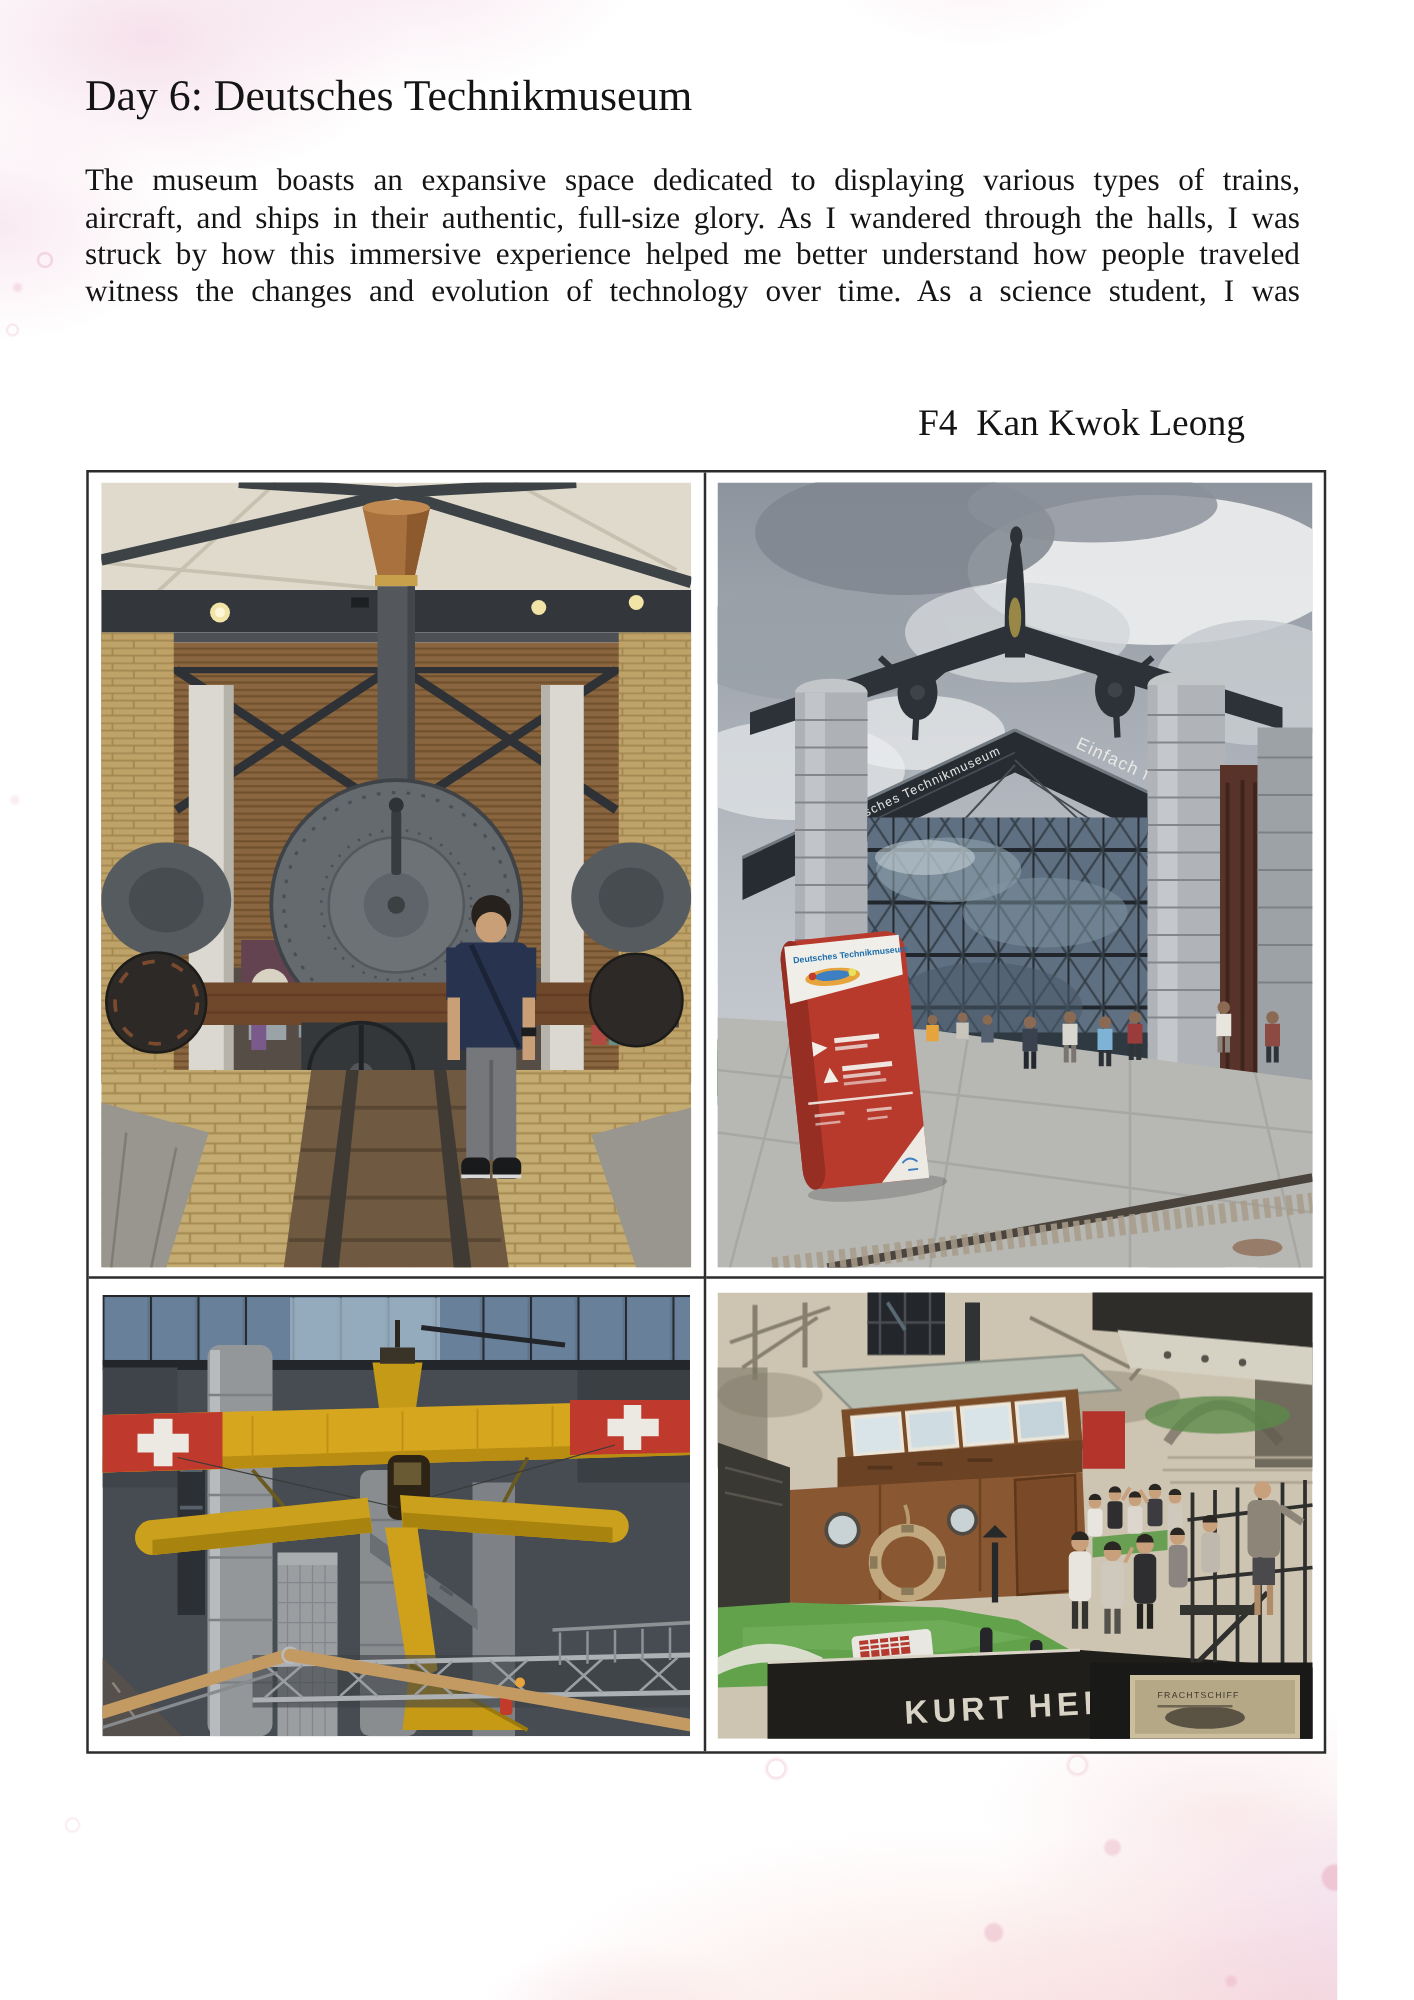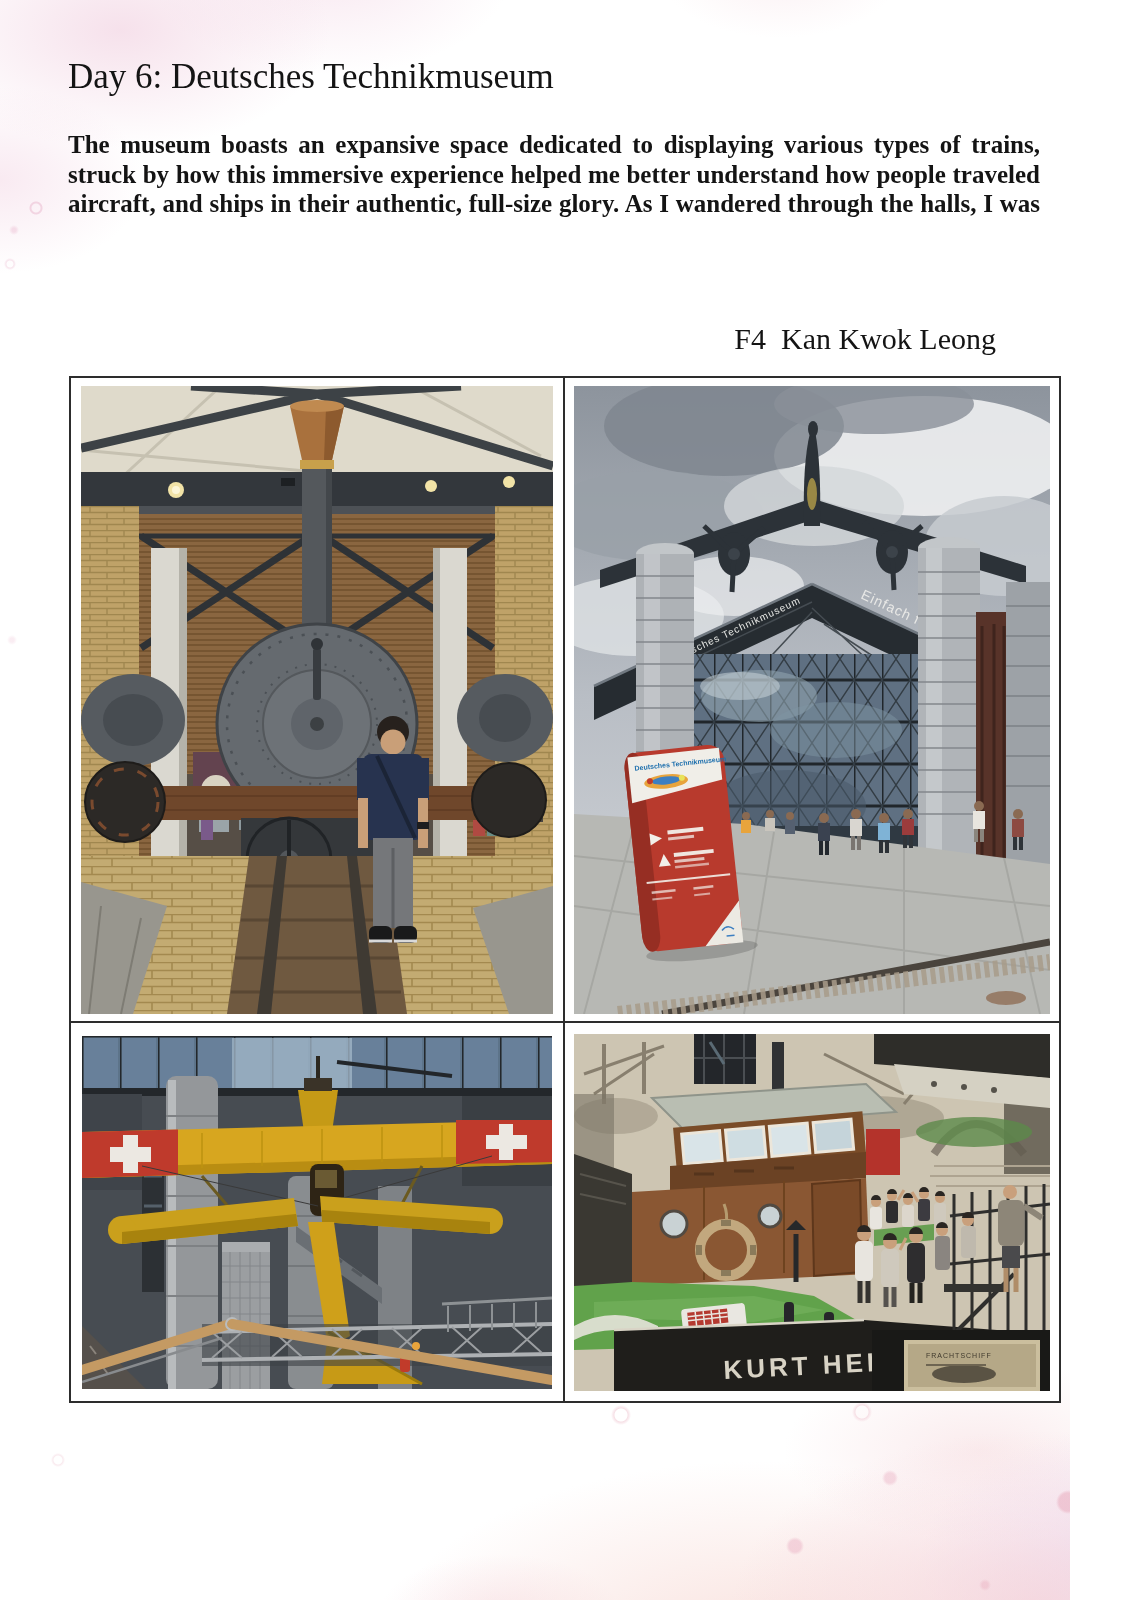--- a/index.html
+++ b/index.html
@@ -24,21 +24,21 @@
     radial-gradient(ellipse 200px 130px at 0px 180px, rgba(243,213,228,.5), rgba(243,213,228,0) 72%),
     radial-gradient(ellipse 170px 90px at 780px -25px, rgba(248,228,233,.5), rgba(248,228,233,0) 70%),
     radial-gradient(ellipse 430px 250px at 1040px 1610px, rgba(243,205,214,.7), rgba(243,205,214,0) 72%),
     radial-gradient(ellipse 540px 270px at 760px 1650px, rgba(247,216,211,.75), rgba(247,216,211,0) 70%),
     radial-gradient(ellipse 300px 190px at 1131px 1560px, rgba(231,214,241,.65), rgba(231,214,241,0) 70%),
     radial-gradient(ellipse 280px 130px at 980px 1450px, rgba(246,219,222,.55), rgba(246,219,222,0) 70%),
     radial-gradient(ellipse 170px 80px at 500px 1610px, rgba(245,214,222,.45), rgba(245,214,222,0) 70%);}
   
   .title{position:absolute;left:68px;top:58px;font-size:35px;line-height:1.1;}
   .para{position:absolute;left:68px;top:130px;width:972px;font-size:25px;}
-  .para .ln{text-align:justify;text-align-last:justify;line-height:29.6px;font-weight:bold;}
+  .para .ln{text-align:justify;text-align-last:justify;line-height:29.6px;}
   .para .ln.last{text-align-last:left;}
   .attribution{position:absolute;right:74px;top:322px;font-size:30px;white-space:pre;text-align:left;}
   
   .grid{position:absolute;left:69px;top:376px;width:992px;height:1027px;box-sizing:border-box;
         border:2px solid #2d2d2d;background:#ffffff;display:grid;
         grid-template-columns:1fr 1fr;grid-template-rows:645px 1fr;}
   .cell{display:flex;align-items:center;justify-content:center;overflow:hidden;}
   .cell.bR{border-right:2px solid #2d2d2d;}
   .cell.bB{border-bottom:2px solid #2d2d2d;}
   svg{display:block;}
@@ -47,22 +47,23 @@
 </head>
 <body>
 
 <div class="page">
   <div class="decor"></div>
 
   <div class="title">Day 6: Deutsches Technikmuseum</div>
 
   <div class="para">
     <div class="ln">The museum boasts an expansive space dedicated to displaying various types of trains,</div>
+    <div class="ln">aircraft, and ships in their authentic, full-size glory. As I wandered through the halls, I was</div>
     <div class="ln">struck by how this immersive experience helped me better understand how people traveled</div>
-    <div class="ln">aircraft, and ships in their authentic, full-size glory. As I wandered through the halls, I was</div>
+    <div class="ln">witness the changes and evolution of technology over time. As a science student, I was</div>
   </div>
 
   <div class="attribution">F4  Kan Kwok Leong</div>
 
   <div class="grid">
 
     <div class="cell bR bB">
       <svg width="472" height="628" viewBox="0 0 472 628">
         <defs>
           <pattern id="tl-brick" width="34" height="12" patternUnits="userSpaceOnUse">

